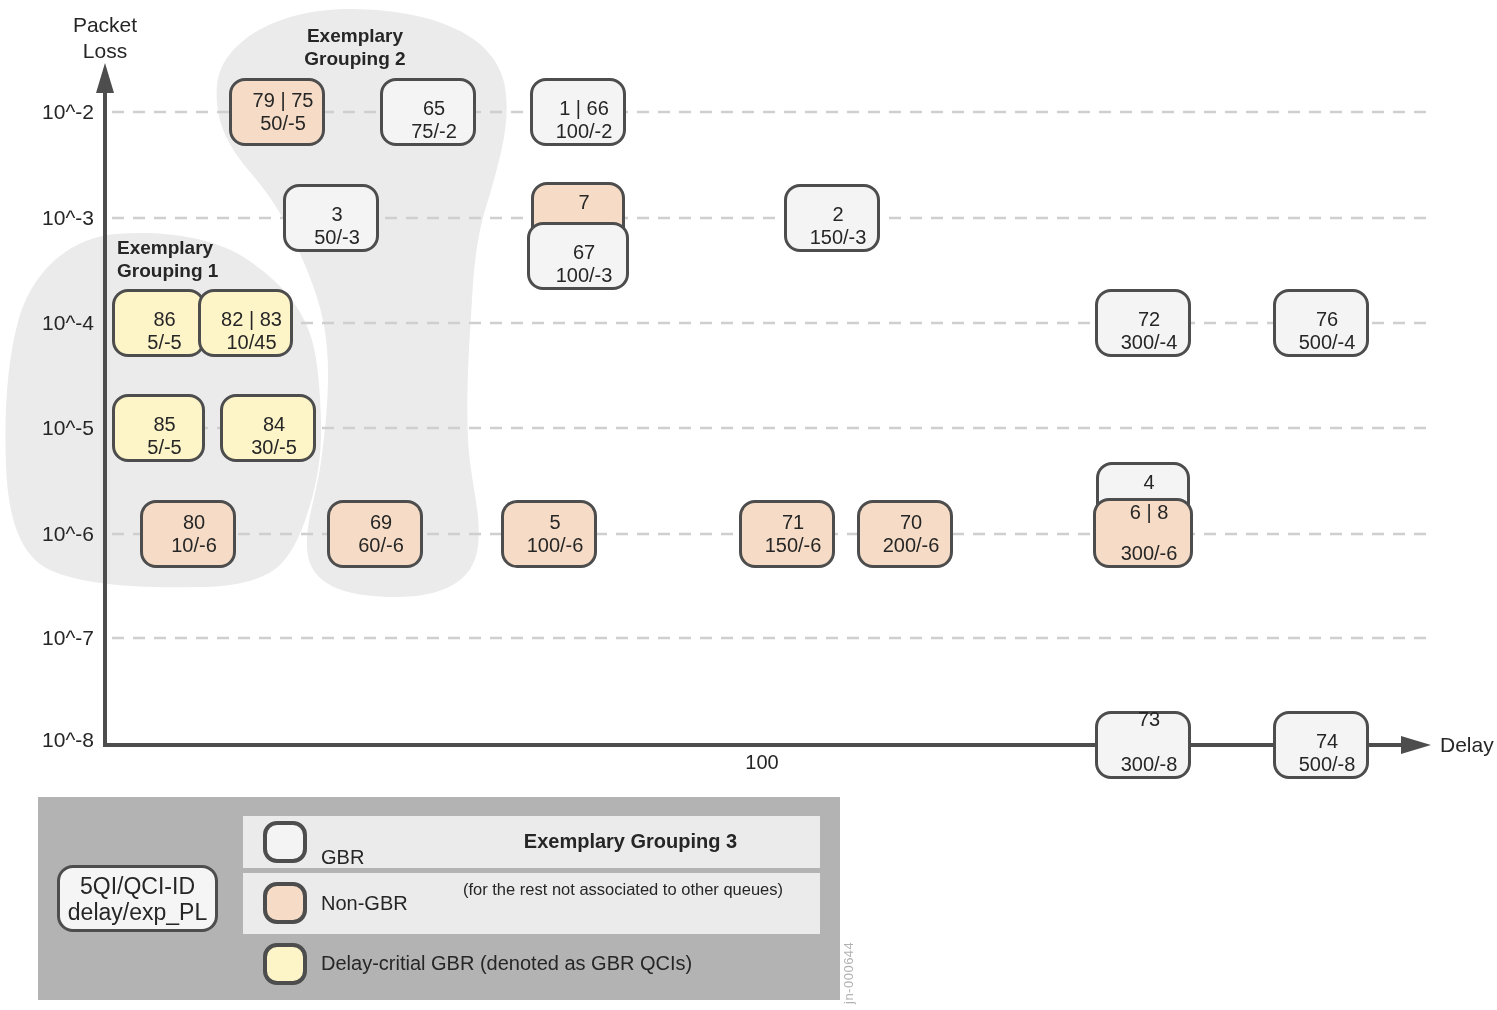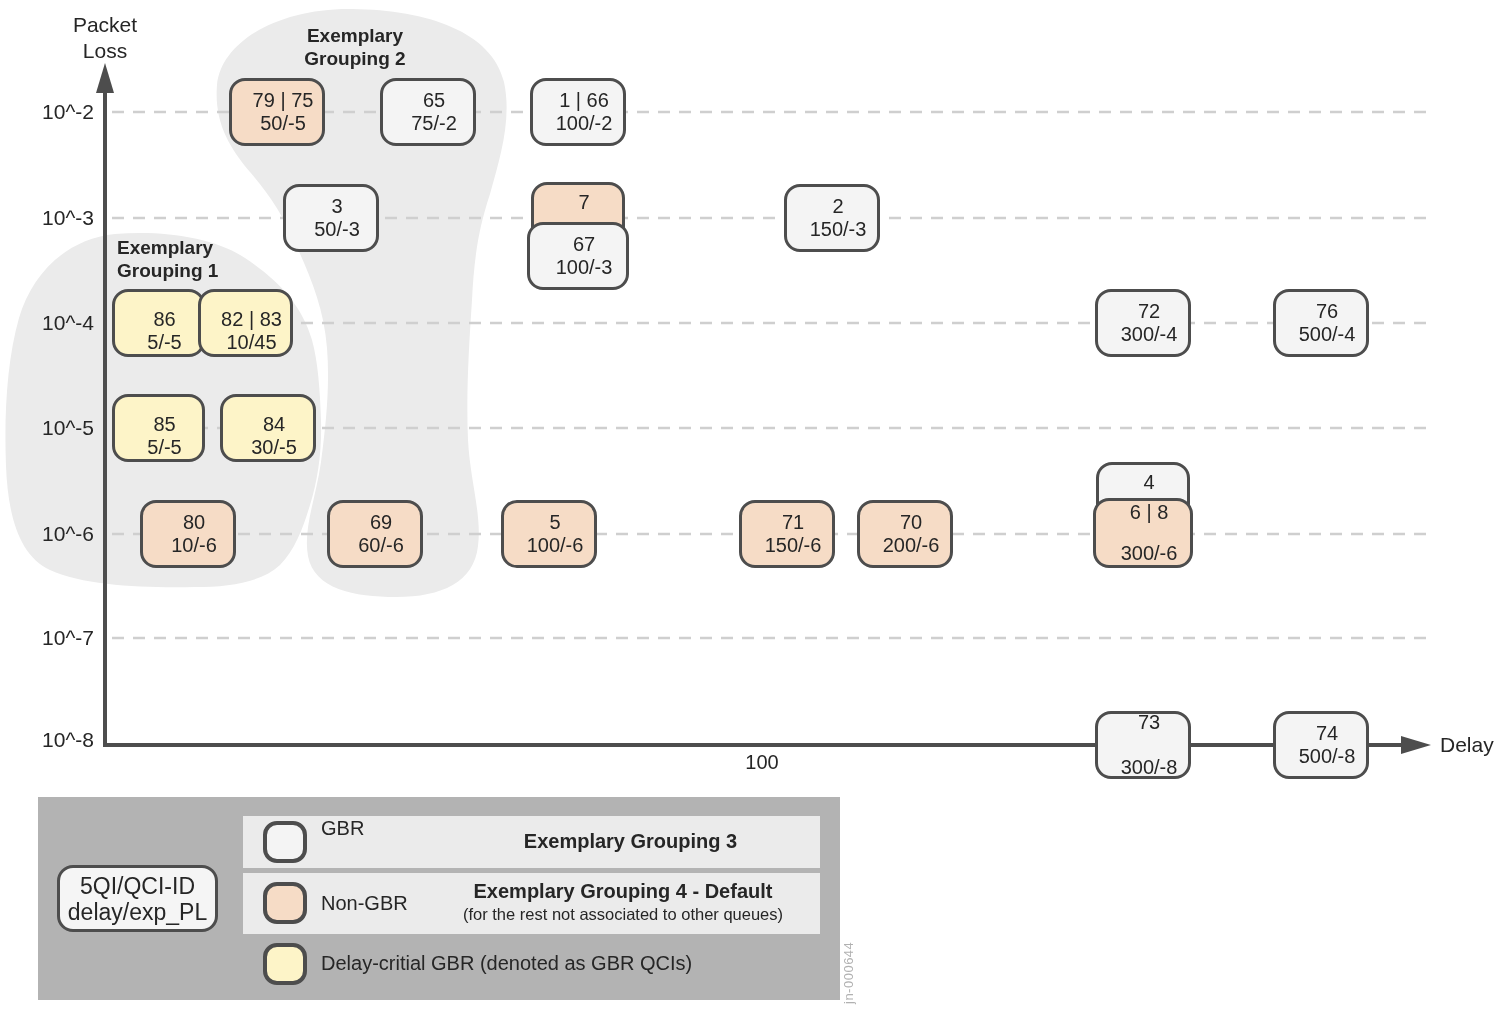--- a/index.html
+++ b/index.html
@@ -57,21 +57,21 @@
     border:3px solid var(--c-border);
     border-radius:16px;
     display:flex;flex-direction:column;
     align-items:center;justify-content:center;
     font-size:20px;line-height:23px;
     color:var(--c-text);
     z-index:4;
     padding-left:12px;
   }
   .qci-box.top-aligned{justify-content:flex-start;padding-top:6px;}
-  .box-gbr{background:var(--c-gbr);}
+  .box-gbr{background:var(--c-gbr);justify-content:flex-end;}
   .box-nongbr{background:var(--c-nongbr);}
   .box-delay{background:var(--c-delay);justify-content:flex-end;}
   
   .legend{
     position:absolute;left:38px;top:797px;width:802px;height:203px;
     background:var(--c-legend);z-index:5;
   }
   .legend-key{
     position:absolute;left:19px;top:68px;width:161px;height:67px;
     background:#f5f5f5;border:3px solid var(--c-border);border-radius:16px;
@@ -87,21 +87,21 @@
     position:absolute;left:20px;width:44px;height:42px;
     border:4px solid var(--c-border);border-radius:14px;
   }
   .band-1 .swatch{top:5px;}
   .band-2 .swatch{top:9px;}
   .sw-gbr{background:var(--c-gbr);}
   .sw-nongbr{background:var(--c-nongbr);}
   .legend-label{
     position:absolute;left:78px;font-size:20px;
   }
-  .band-1 .legend-label{top:1px;}
+  .band-1 .legend-label{top:30px;}
   .band-2 .legend-label{top:19px;}
   .legend-grouping{
     position:absolute;left:205px;width:365px;text-align:center;
     font-weight:700;font-size:20px;
   }
   .band-1 .legend-grouping{top:14px;}
   .legend-grouping-wrap{
     position:absolute;left:185px;top:6px;width:390px;text-align:center;
   }
   .legend-grouping-title{font-weight:700;font-size:20px;line-height:25px;}
@@ -273,21 +273,20 @@
     </div>
     <div class="legend-band band-1">
       <span class="swatch sw-gbr"></span>
       <span class="legend-label">GBR</span>
       <span class="legend-grouping">Exemplary Grouping 3</span>
     </div>
     <div class="legend-band band-2">
       <span class="swatch sw-nongbr"></span>
       <span class="legend-label">Non-GBR</span>
       <div class="legend-grouping-wrap">
-        <div class="legend-grouping-title">Exemplary Grouping 4 - Default</div>
         <div class="legend-grouping-note">(for the rest not associated to other queues)</div>
       </div>
     </div>
     <span class="legend-row3-swatch"></span>
     <span class="legend-row3-label">Delay-critial GBR (denoted as GBR QCIs)</span>
   </div>
 
   <div class="watermark">jn-000644</div>
 
 </div>

